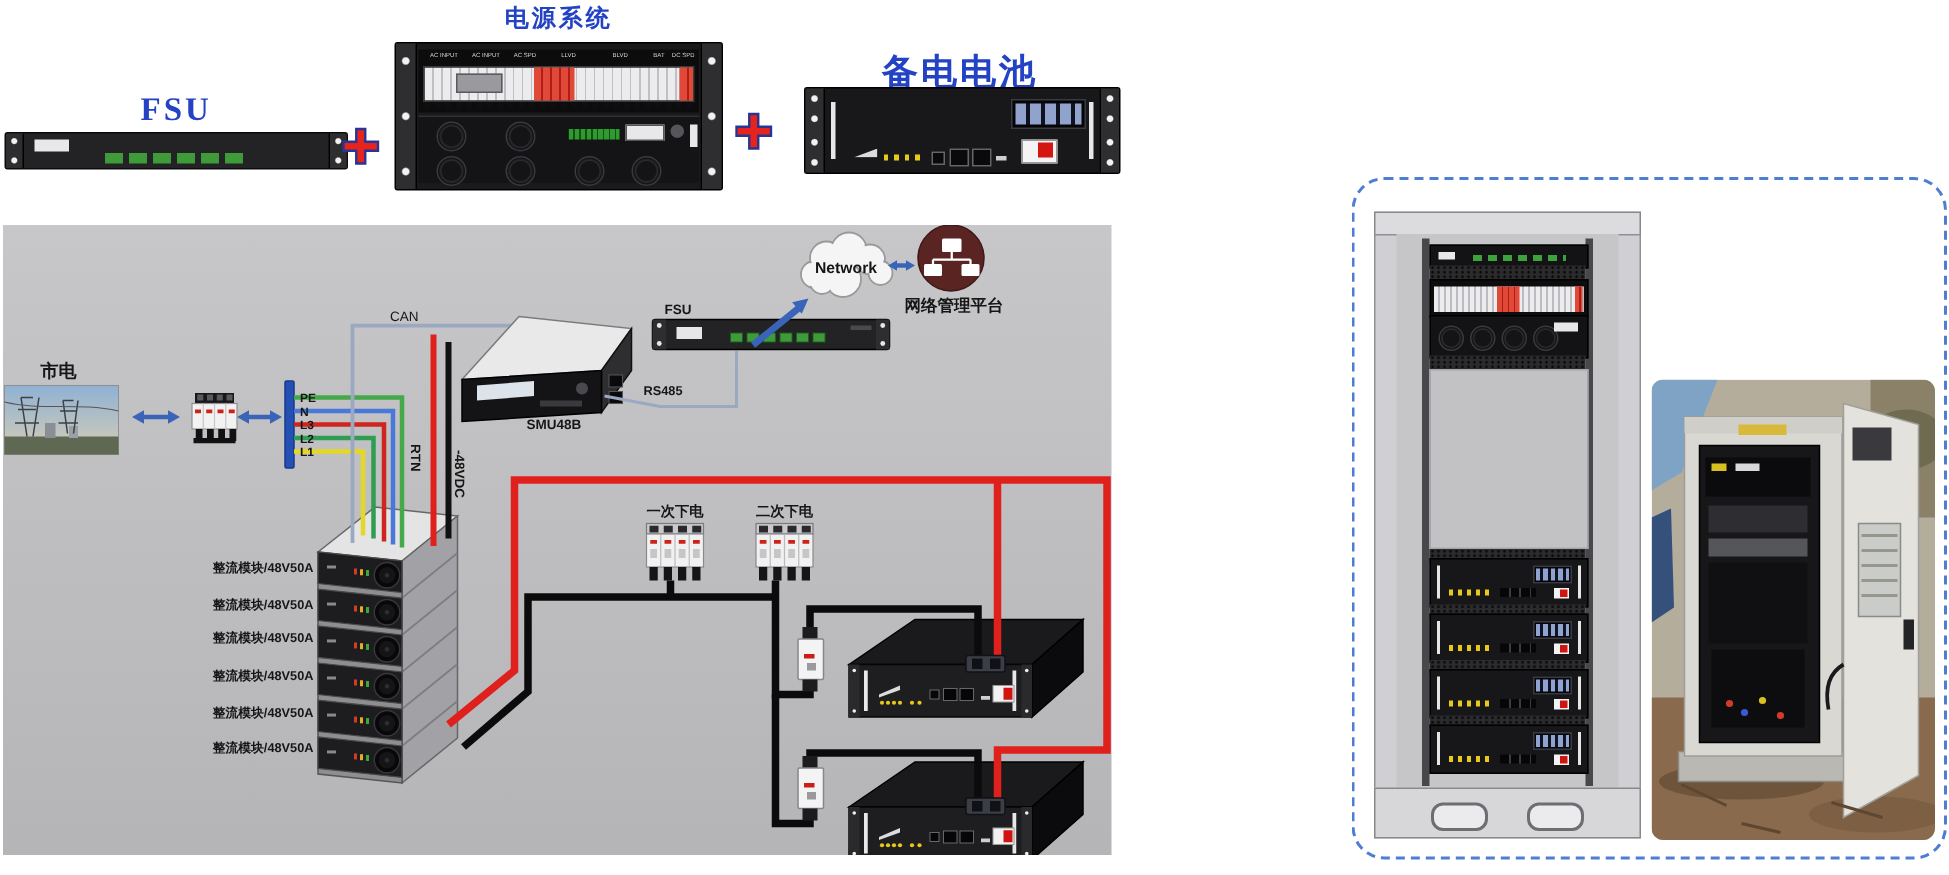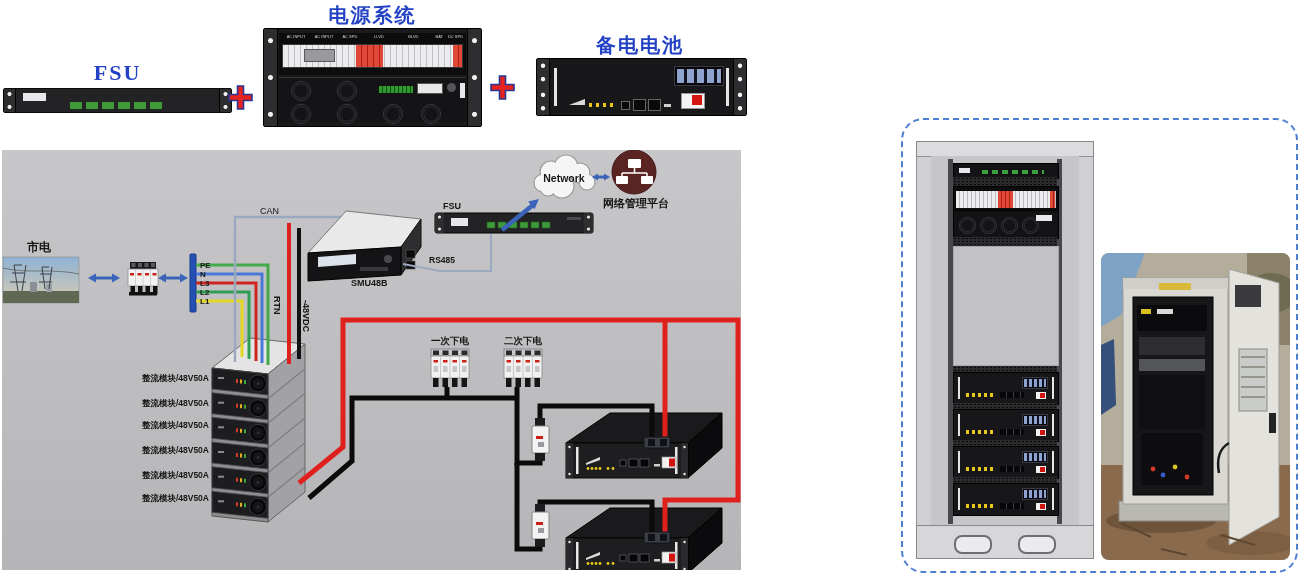--- a/index.html
+++ b/index.html
@@ -3,22 +3,22 @@
 <meta charset="utf-8">
 <style>
   html,body{margin:0;padding:0;background:#fff}
   #root{position:relative;width:1299px;height:583px;background:#fff;overflow:hidden;
         font-family:"Liberation Sans",sans-serif}
   .abs{position:absolute}
   
   .blue-h{position:absolute;color:#2443c4;font-family:"Liberation Serif",serif;
           font-weight:bold;text-align:center;letter-spacing:2px}
   #fsu-title{left:60px;top:60px;width:115px;font-size:22px}
-  #power-title{left:300px;top:2px;width:145px;font-size:20px}
-  #battery-title{left:580px;top:32px;width:120px;font-size:20px}
+  #power-title{left:300px;top:2px;width:145px;font-size:16px}
+  #battery-title{left:580px;top:32px;width:120px;font-size:24px}
   #cabinet-title{left:1058px;top:52px;width:200px;font-size:23px;
                  border-bottom:2px solid #2443c4;padding-bottom:4px}
   
   .ear{position:absolute;top:0;width:11px;height:100%;background:#2e2e31;
        background-image:radial-gradient(circle at 50% 22%,#f2f2f2 1.6px,transparent 2.4px),
                         radial-gradient(circle at 50% 78%,#f2f2f2 1.6px,transparent 2.4px)}
   .ear.l{left:0;border-right:1px solid #000}.ear.r{right:0;border-left:1px solid #000}
   #fsu-dev{left:3px;top:88px;width:227px;height:23px;background:#232325;border:1px solid #0a0a0a;border-radius:2px}
   #fsu-dev .scr{position:absolute;left:19px;top:4px;width:23px;height:8px;background:#e8e8ea}
   #fsu-dev .ports{position:absolute;left:66px;top:13px;width:96px;height:7px;

